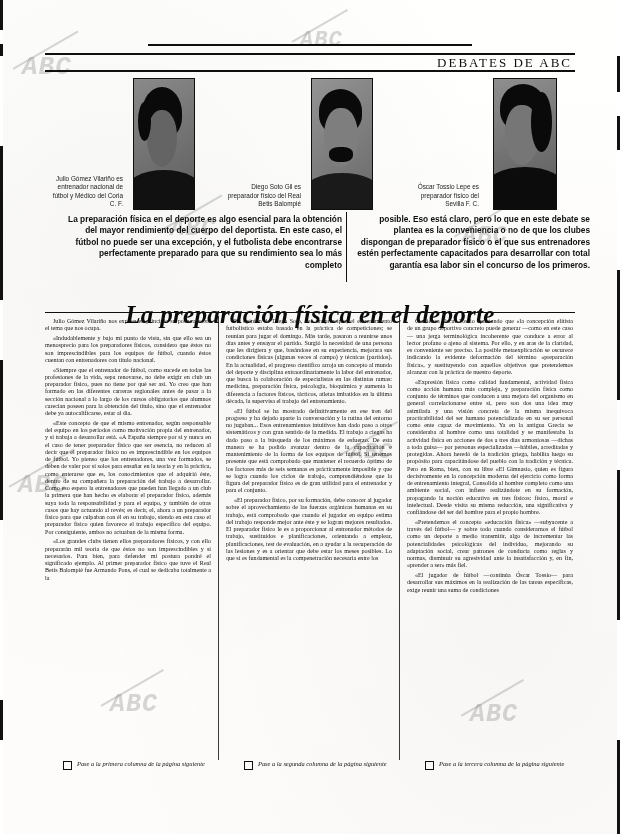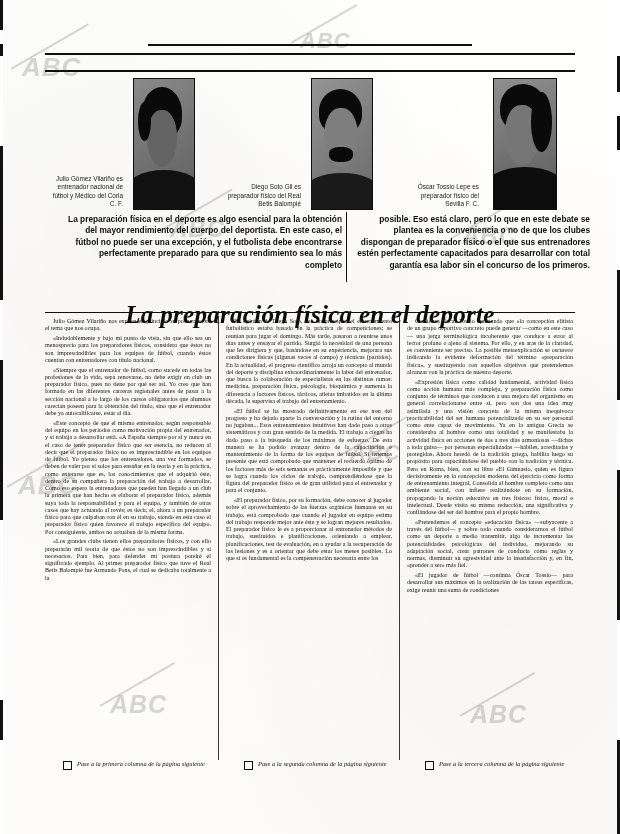--- a/index.html
+++ b/index.html
@@ -22,21 +22,21 @@
   }
   
   .scan-edge{position:absolute;top:0;bottom:0;width:3px;background:#000;opacity:.92;}
   .scan-edge.l{left:0;}
   .scan-edge.r{right:0;}
   .scan-edge-seg{position:absolute;width:3px;background:#fff;}
 
   
   .wm{
     position:absolute;
-    font-family:Liberation Sans, sans-serif;
+    font-family:Liberation Mono, monospace;
     font-style:italic;font-weight:700;
     color:rgba(120,120,120,.30);
     letter-spacing:1px;
     user-select:none;pointer-events:none;
     white-space:nowrap;
     text-align:center;
   }
   .wm::after{
     content:"";position:absolute;left:-18%;top:52%;
     width:150%;height:1.5px;background:rgba(120,120,120,.30);
@@ -168,20 +168,21 @@
   <div class="wm" style="left:300px; top:28px;  font-size:22px;">ABC</div>
   <div class="wm" style="left:170px; top:215px; font-size:24px;">ABC</div>
   <div class="wm" style="left:462px; top:222px; font-size:24px;">ABC</div>
   <div class="wm" style="left:18px;  top:470px; font-size:26px;">ABC</div>
   <div class="wm" style="left:350px; top:440px; font-size:22px;">ABC</div>
   <div class="wm" style="left:110px; top:690px; font-size:25px;">ABC</div>
   <div class="wm" style="left:470px; top:700px; font-size:25px;">ABC</div>
 
   <div class="rule" id="rule-a"></div>
   <div class="rule" id="rule-b"></div>
+  <div id="section-label">DEBATES DE ABC</div>
   <div class="rule" id="rule-c"></div>
 
   <div id="photoband">
 
     <div class="photo-cell" style="left:0px;width:170px;">
       <div class="caption" style="left:0px;">Julio Gómez Vilariño es entrenador nacional de fútbol y Médico del Coria C. F.</div>
       <div class="photo" style="left:88px;">
         <div class="p-bg" style="background:linear-gradient(150deg,#d2d2d2 0%,#b6b6b6 40%,#8e8e8e 100%);"></div>
         <div class="portrait">
           <div class="p-hair" style="left:14%;top:6%;width:66%;height:40%;"></div>

